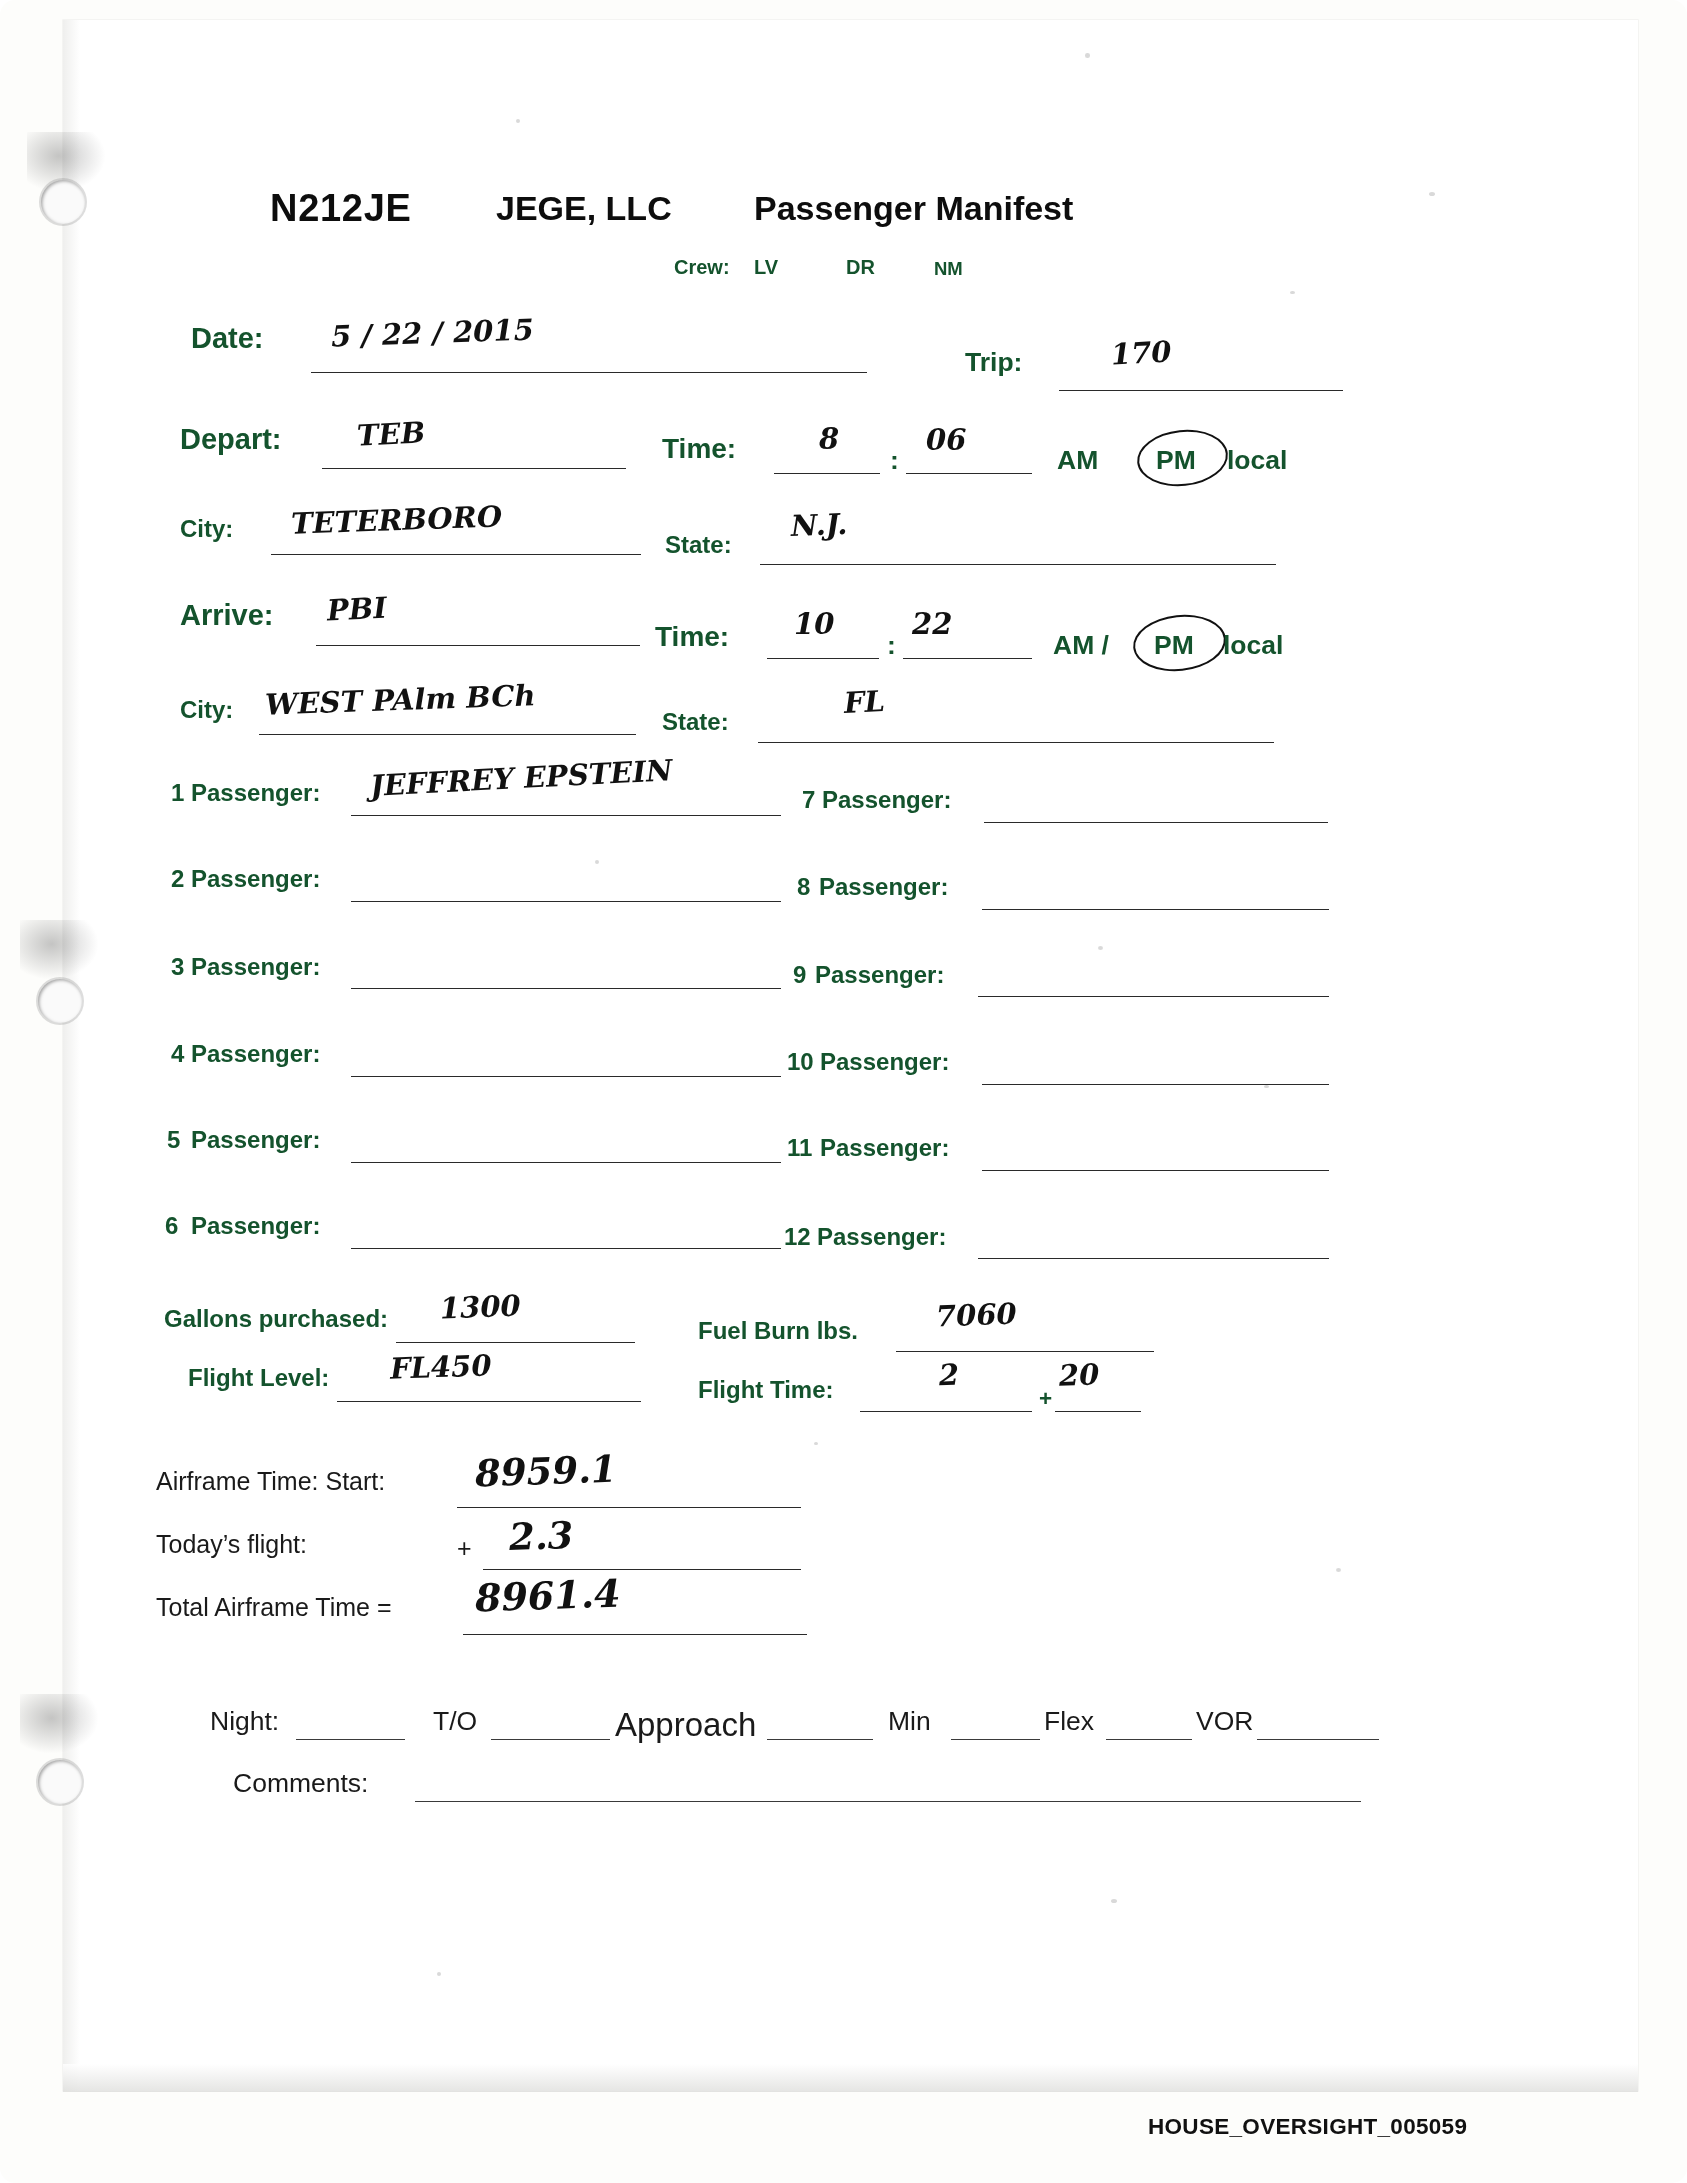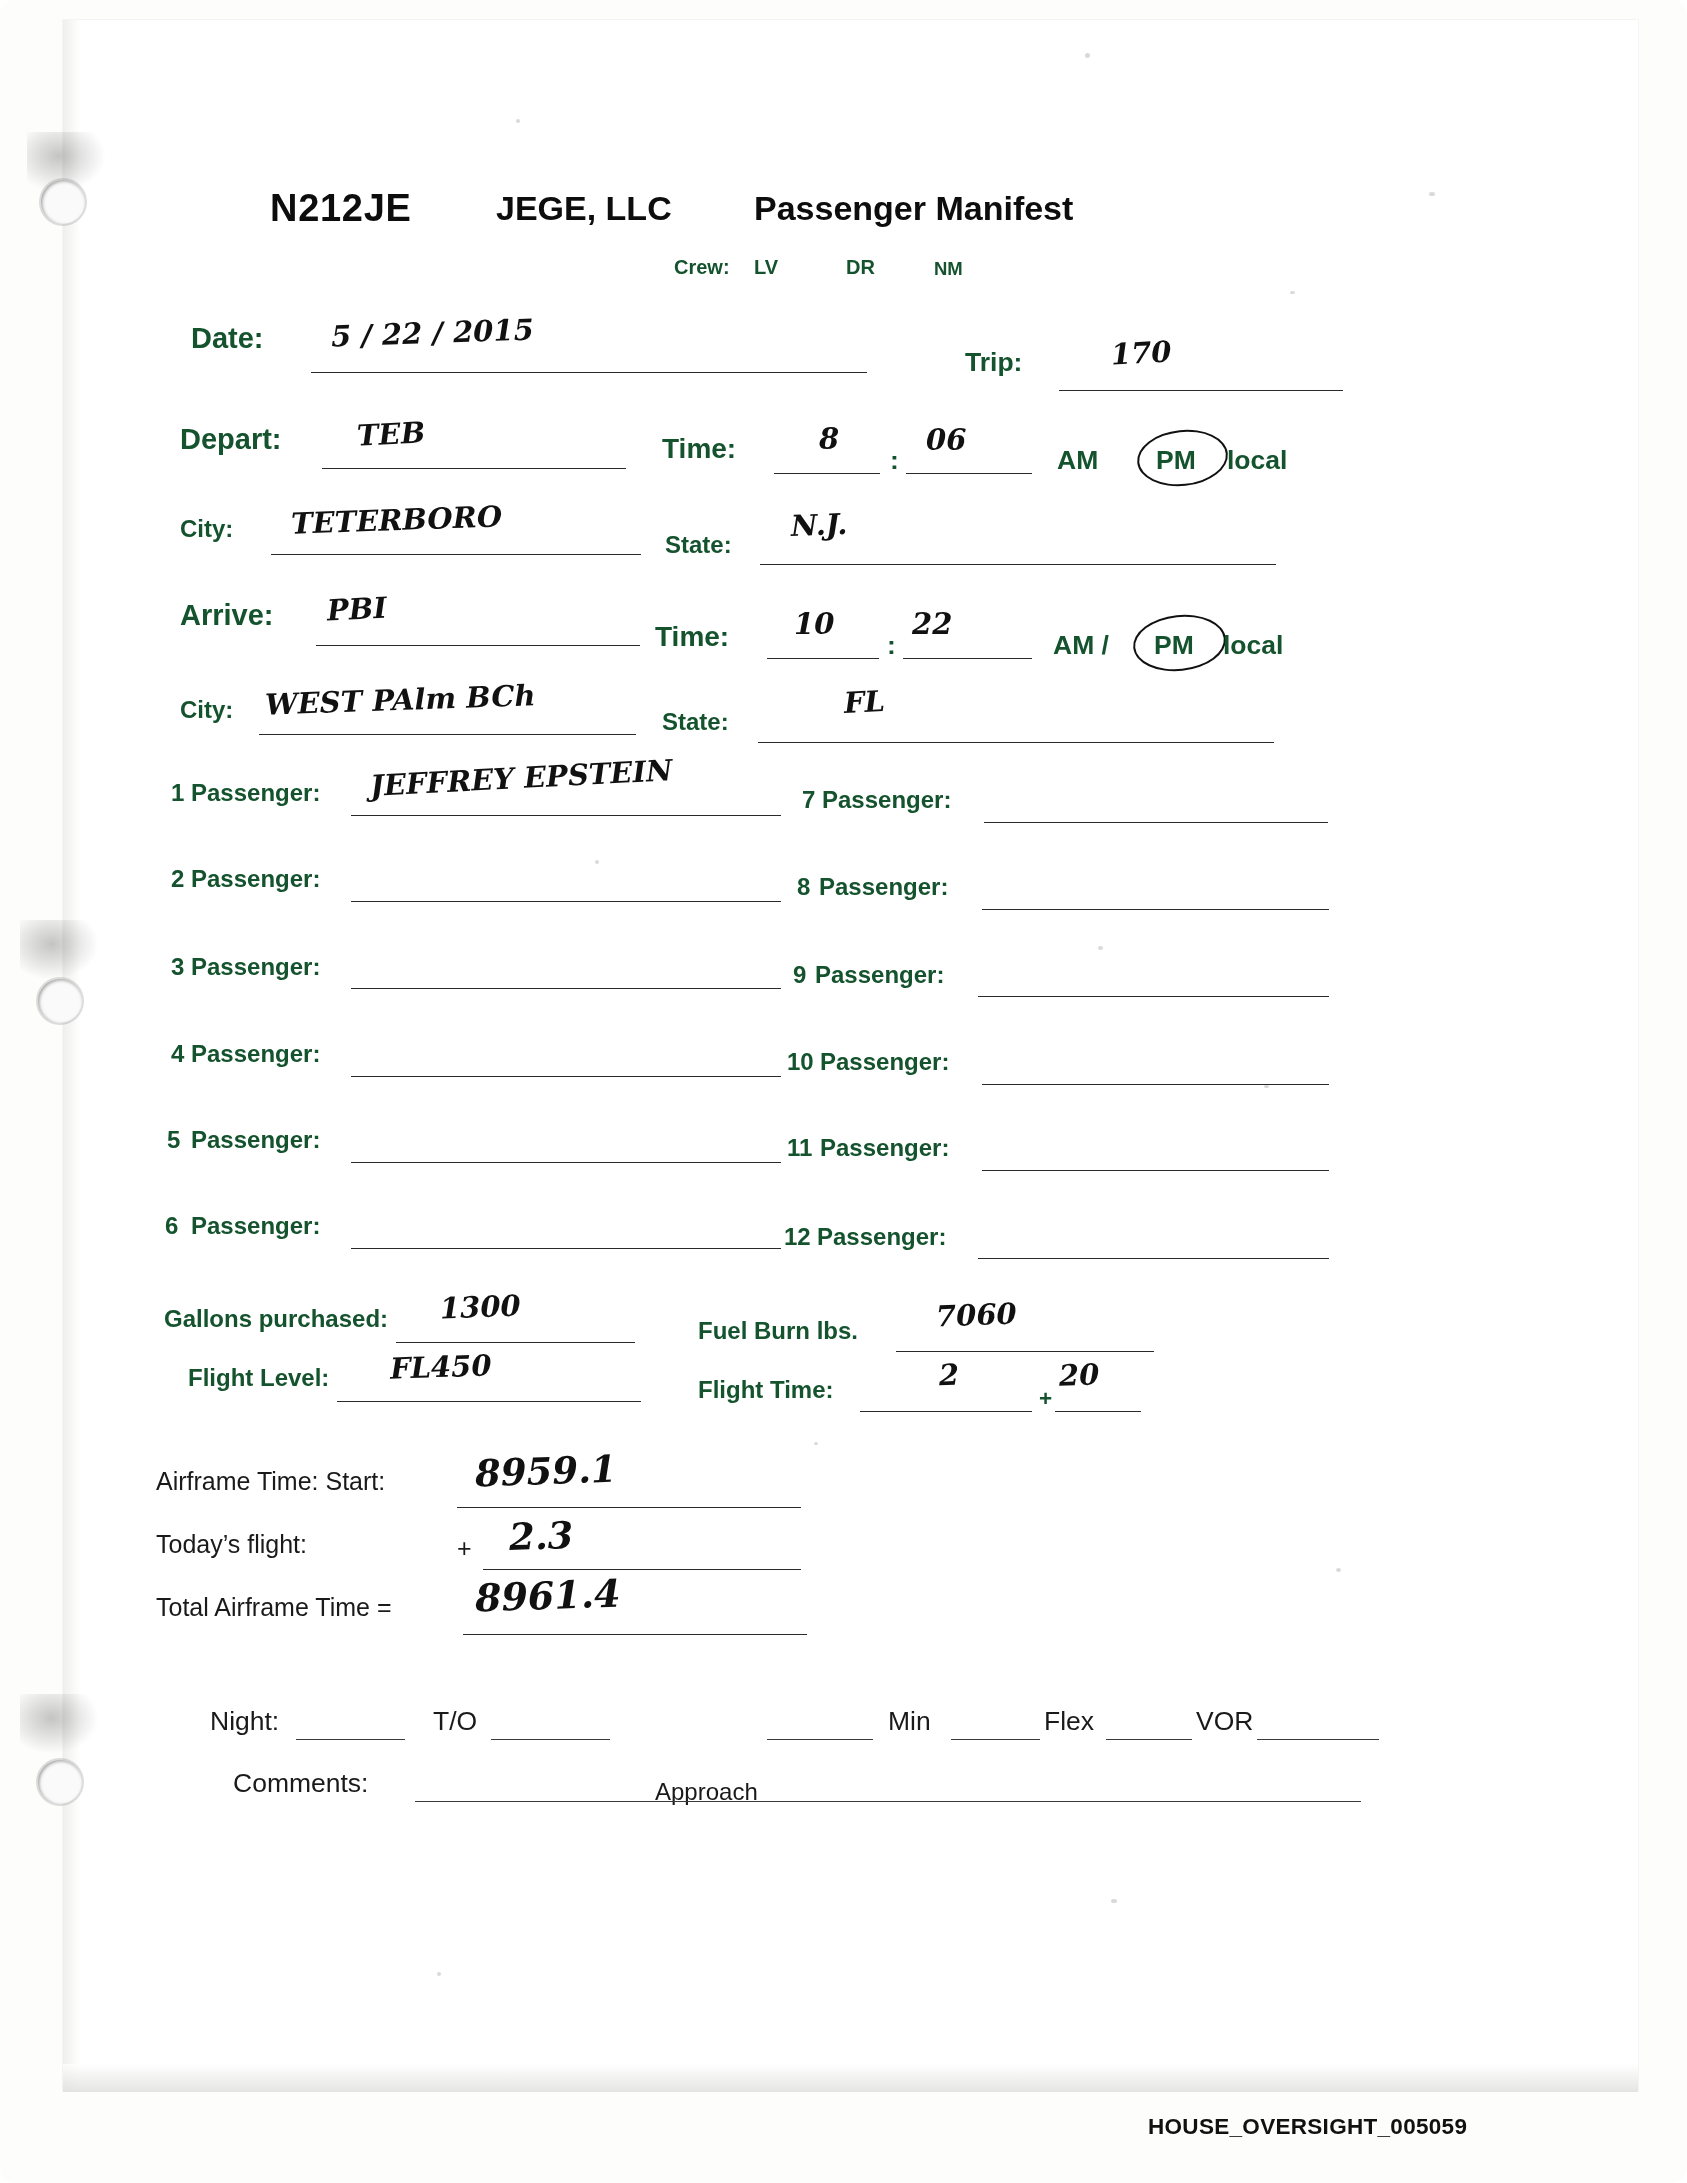--- a/index.html
+++ b/index.html
@@ -316,21 +316,21 @@
   <div class="hw" style="left:475px; top:1573px; font-size:38px; transform:rotate(-2deg);">8961.4</div>
 
   <div class="lbl-thin" style="left:210px; top:1706px; font-size:26.5px;">Night:</div>
   <div class="rule-soft" style="left:296px; top:1739px; width:109px;"></div>
   <div class="hw hw-md" style="left:311px; top:1694px;"></div>
 
   <div class="lbl-thin" style="left:433px; top:1706px; font-size:26.5px;">T/O</div>
   <div class="rule-soft" style="left:491px; top:1739px; width:119px;"></div>
   <div class="hw hw-md" style="left:503px; top:1694px;"></div>
 
-  <div class="lbl-thin" style="left:615px; top:1778px; font-size:24px;margin-left:40px;">Approach</div>
+  <div class="lbl-thin" style="left:615px; top:1706px; font-size:33px;">Approach</div>
   <div class="rule-soft" style="left:767px; top:1739px; width:106px;"></div>
   <div class="hw hw-md" style="left:781px; top:1694px;"></div>
 
   <div class="lbl-thin" style="left:888px; top:1706px; font-size:26.5px;">Min</div>
   <div class="rule-soft" style="left:951px; top:1739px; width:89px;"></div>
   <div class="hw hw-md" style="left:963px; top:1694px;"></div>
 
   <div class="lbl-thin" style="left:1044px; top:1706px; font-size:26.5px;">Flex</div>
   <div class="rule-soft" style="left:1106px; top:1739px; width:86px;"></div>
   <div class="hw hw-md" style="left:1118px; top:1694px;"></div>

